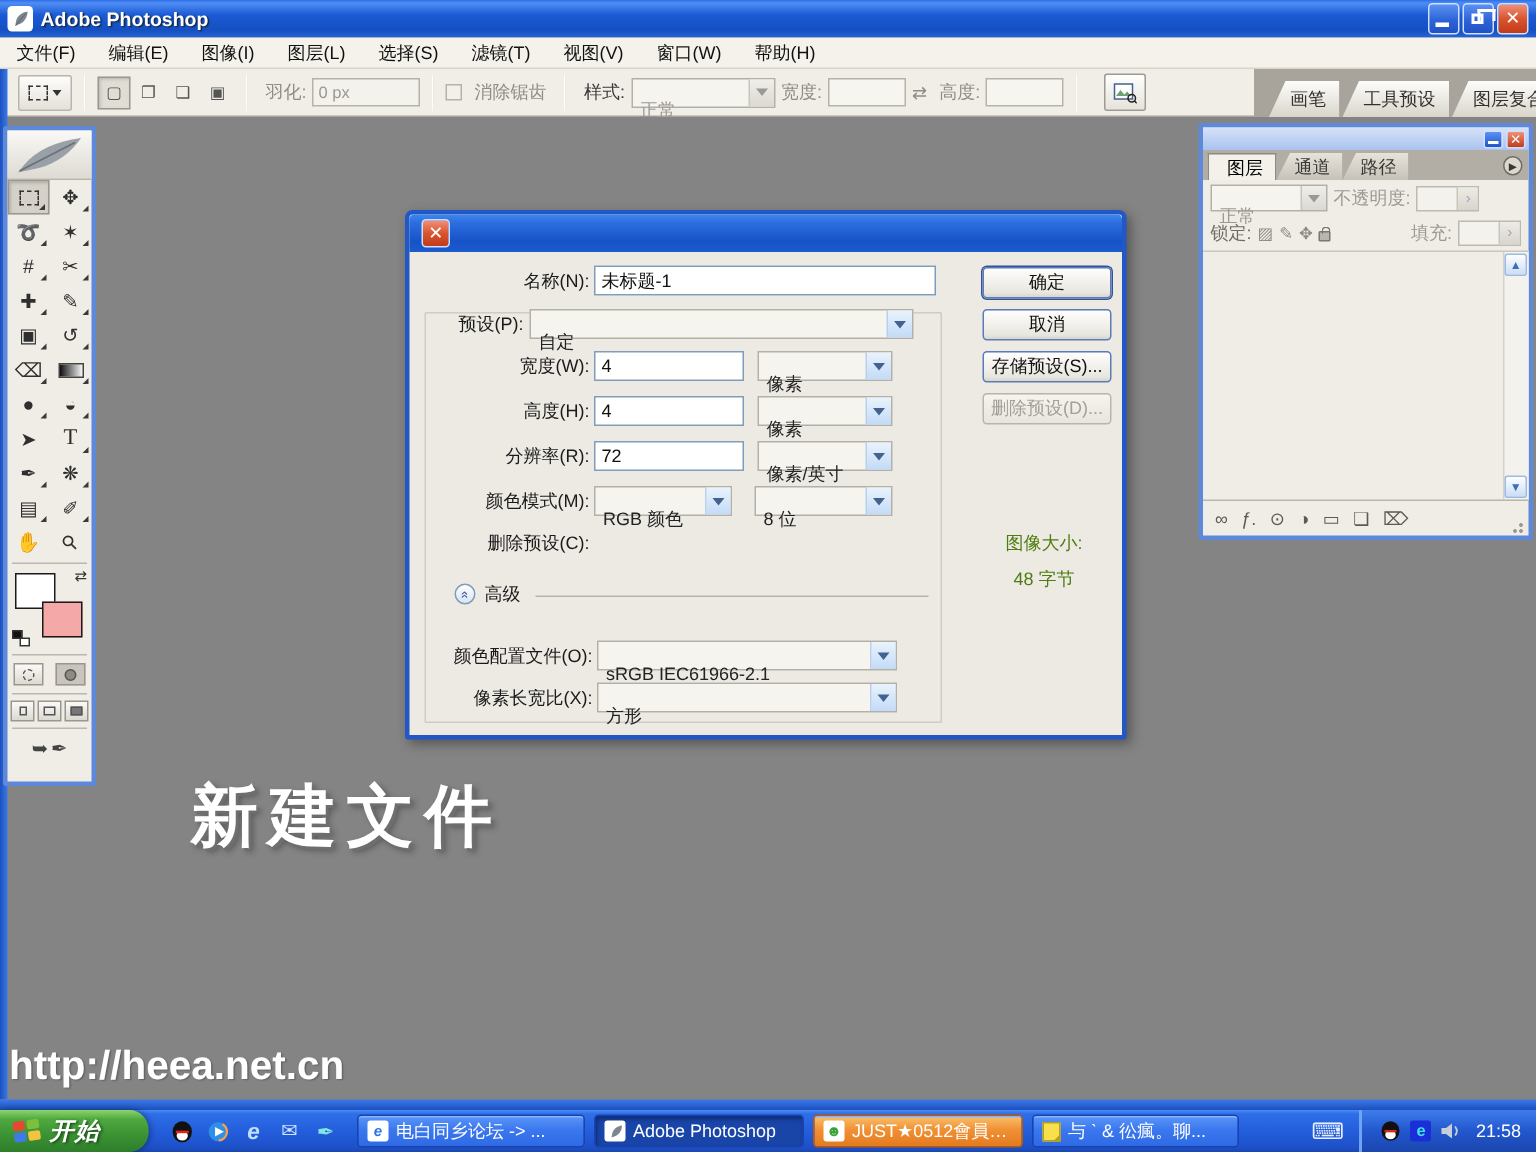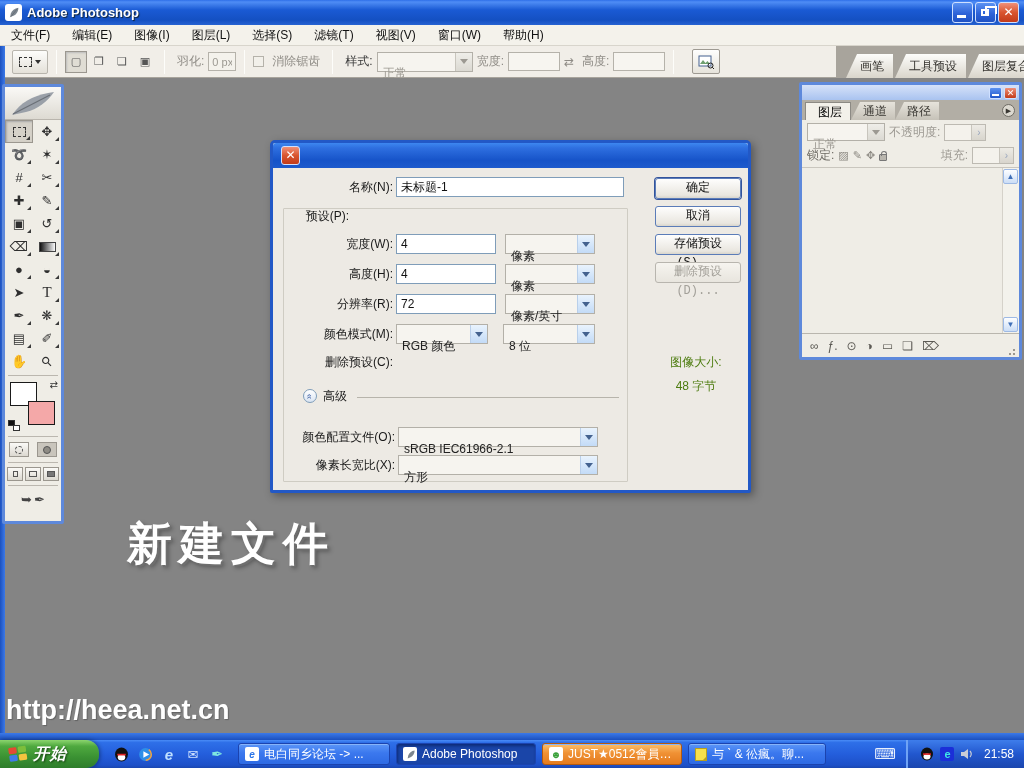--- a/index.html
+++ b/index.html
@@ -27,21 +27,21 @@
   .optionsbar { position:absolute; left:0; top:46px; width:1024px; height:32px; background:#F1EEE8; border-bottom:1px solid #A8A49C; display:flex; align-items:center; padding-left:12px; }
   .vsep { width:1px; height:24px; background:#C5C2BA; border-right:1px solid #FDFDFA; margin:0 8px; }
   .ob-tool { width:36px; height:24px; display:flex; align-items:center; justify-content:center; gap:3px; border:1px solid #B8B5AD; background:linear-gradient(#FDFDFB,#E4E1D9); border-radius:2px; }
   .dashbox { width:13px; height:10px; border:1px dashed #333; display:inline-block; }
   .tri-dn { width:0; height:0; border-left:3px solid transparent; border-right:3px solid transparent; border-top:4px solid #333; display:inline-block; }
   .modebtns { display:flex; gap:1px; }
   .modebtn { width:22px; height:22px; display:flex; align-items:center; justify-content:center; color:#555; font-size:11px; border:1px solid transparent; }
   .modebtn.pressed { border:1px solid #9B978F; background:#E0DDD4; box-shadow:inset 1px 1px 2px #bbb; }
   .ob-lbl { color:#8F8C86; margin:0 4px; }
   .ob-lbl.on { color:#3A3A3A; }
-  .ob-input { width:28px; height:19px; border:1px solid #B5B2AA; background:#F4F2EC; color:#9C9992; font-size:11px; padding:1px 3px; }
+  .ob-input { width:72px; height:19px; border:1px solid #B5B2AA; background:#F4F2EC; color:#9C9992; font-size:11px; padding:1px 3px; }
   .ob-input.w2 { width:52px; background:#F7F5F0; }
   .cbx { width:11px; height:11px; border:1px solid #B5B2AA; background:#F2F0EA; display:inline-block; margin-right:4px; }
   .xcombo { height:20px; border:1px solid #B3B0A8; background:#F6F4EF; display:flex; align-items:center; }
   .xcombo .xval { flex:1; padding:0 5px; font-size:12px; color:#222; white-space:nowrap; overflow:hidden;margin-top:24px; }
   .xcombo.dis .xval { color:#9C9992; }
   .xcombo .xarrow { width:17px; height:100%; border-left:1px solid #B9CFEA; background:linear-gradient(180deg,#E9F3FD,#C3DBF7); display:flex; align-items:center; justify-content:center; }
   .xcombo.dis .xarrow { background:linear-gradient(180deg,#EFEEE9,#DBD9D2); border-left-color:#C8C5BD; }
   .chev { width:0; height:0; border-left:4px solid transparent; border-right:4px solid transparent; border-top:5px solid #44628F; }
   .xcombo.dis .chev { border-top-color:#9C9992; }
   .fbbtn { width:28px; height:25px; border:1px solid #9E9A92; background:linear-gradient(#FEFEFD,#E6E3DB); border-radius:2px; display:flex; align-items:center; justify-content:center; margin-left:10px; }
@@ -110,21 +110,21 @@
 
   
   .dialog { position:absolute; left:270px; top:140px; width:481px; height:353px; border:3px solid #2258C6; border-radius:5px 5px 2px 2px; background:#EDEAE4; box-shadow:3px 3px 8px rgba(0,0,0,.35); }
   .dlg-title { height:25px; background:linear-gradient(180deg,#3D87F0 0%,#2E6FE0 20%,#1653C8 70%,#1D5ACC 100%); border-radius:3px 3px 0 0; display:flex; align-items:center; padding:0 4px 0 8px; }
   .dlg-title .t { color:#fff; font-weight:bold; font-size:13px; flex:1; text-shadow:1px 1px 1px #123; }
   .dlg-body { position:relative; height:325px; font-size:12px; color:#1a1a1a; }
   .fl { position:absolute; text-align:right; line-height:20px; }
   .tin { position:absolute; height:20px; border:1px solid #7F9DB9; background:#fff; font-size:12px; padding:0 4px; font-family:inherit; color:#111; }
   .dcombo { position:absolute; height:20px; }
   .groupbox { position:absolute; left:10px; top:40px; width:345px; height:274px; border:1px solid #CFCCC3; border-radius:1px; }
-  .btn { position:absolute; left:382px; width:86px; height:21px; border:1px solid #5B7CB8; border-radius:3px; background:linear-gradient(#FEFEFD,#E9E6DF 85%,#D8D5CC); font-size:12px; text-align:center; line-height:19px; color:#111;font-family:Liberation Mono, monospace; }
+  .btn { position:absolute; left:382px; width:86px; height:21px; border:1px solid #5B7CB8; border-radius:3px; background:linear-gradient(#FEFEFD,#E9E6DF 85%,#D8D5CC); font-size:12px; text-align:center; line-height:19px; color:#111; }
   .btn.default { box-shadow:0 0 0 1px #32539C; }
   .btn.dis { color:#A3A099; border-color:#B8B5AE; background:linear-gradient(#F6F4EF,#E8E5DE); }
   .advtoggle { position:absolute; left:30px; top:221px; width:14px; height:14px; border:1px solid #7F9DB9; border-radius:50%; background:linear-gradient(#fff,#D9E4F2); color:#35589E; font-size:9px; text-align:center; line-height:13px; }
   .advtoggle span { display:inline-block; transform:rotate(-90deg); }
   .advline { position:absolute; left:84px; top:229px; width:262px; height:1px; background:#B7B4AB; }
   .imgsize { position:absolute; left:368px; top:182px; width:110px; text-align:center; line-height:24px; color:#4d7c0f; }
 
   
   .caption { position:absolute; left:127px; top:514px; font-size:45px; font-weight:bold; color:#fff; letter-spacing:7px; text-shadow:2px 2px 0 #6e6e6e,3px 3px 4px rgba(0,0,0,.35); font-family:"DejaVu Sans","Liberation Sans",sans-serif; }
   .watermark { position:absolute; left:6px; top:695px; font-size:27px; font-weight:bold; color:#fff; text-shadow:1px 1px 1px rgba(0,0,0,.25); }
@@ -419,20 +419,26 @@
     <div class="dlg-title">
       <span class="capbtn close" style="width:19px;height:19px;line-height:17px">✕</span>
     </div>
     <div class="dlg-body">
       <div class="groupbox"></div>
 
       <span class="fl" style="left:20px;top:9px;width:100px">名称(N):</span>
       <input class="tin" style="left: 123px; top: 9px; width: 228px;" readonly="" value="未标题-1">
 
       <span class="fl" style="left:0px;top:38px;width:76px">预设(P):</span>
+      <span class="xcombo dcombo" style="left:80px;top:38px;width:256px">
+        <span class="xval">自定</span>
+        <span class="xarrow">
+            <i class="chev"></i>
+          </span>
+      </span>
 
       <span class="fl" style="left:20px;top:66px;width:100px">宽度(W):</span>
       <input class="tin" style="left: 123px; top: 66px; width: 100px;" readonly="" value="4">
       <span class="xcombo dcombo" style="left:232px;top:66px;width:90px">
         <span class="xval">像素</span>
         <span class="xarrow">
             <i class="chev"></i>
           </span>
       </span>
 

